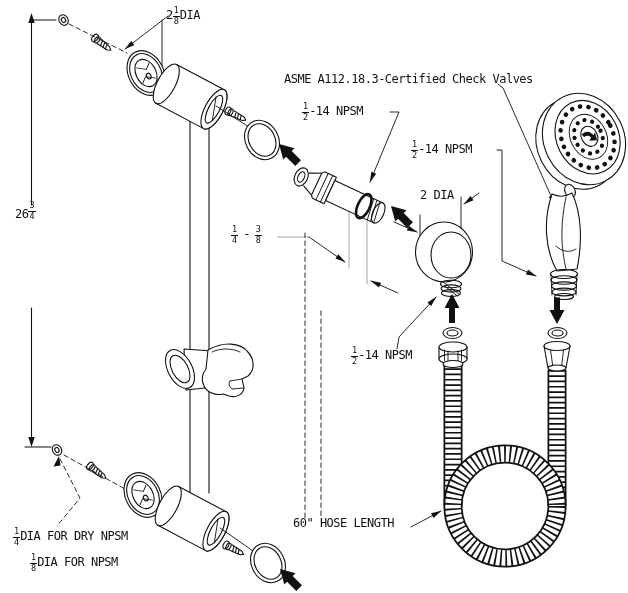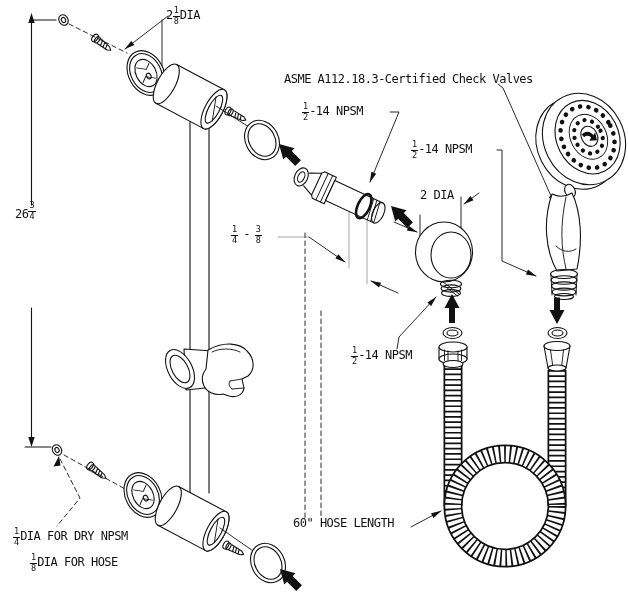--- a/index.html
+++ b/index.html
@@ -293,16 +293,16 @@
         <span class="d">4</span>
       </span>
       <span class="sfx">DIA FOR DRY NPSM</span>
   </div>
 
   <div class="lbl" style="left:30px;top:553px;">
     <span class="fr">
         <span class="n">1</span>
         <span class="d">8</span>
       </span>
-      <span class="sfx">DIA FOR HOSE</span>
+      <span class="sfx">DIA FOR NPSM</span>
   </div>
 
 </div>
 
 </body></html>

